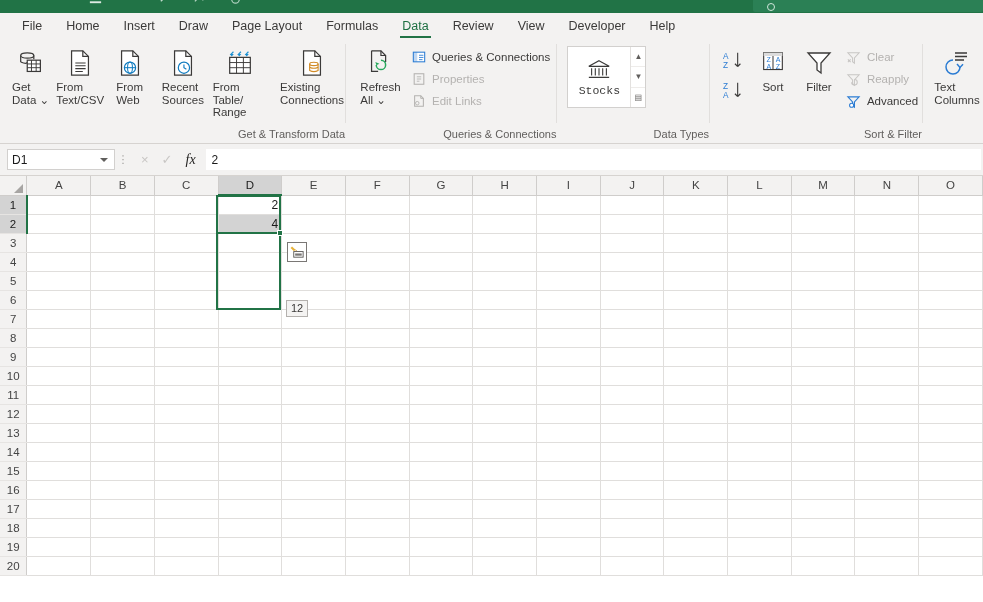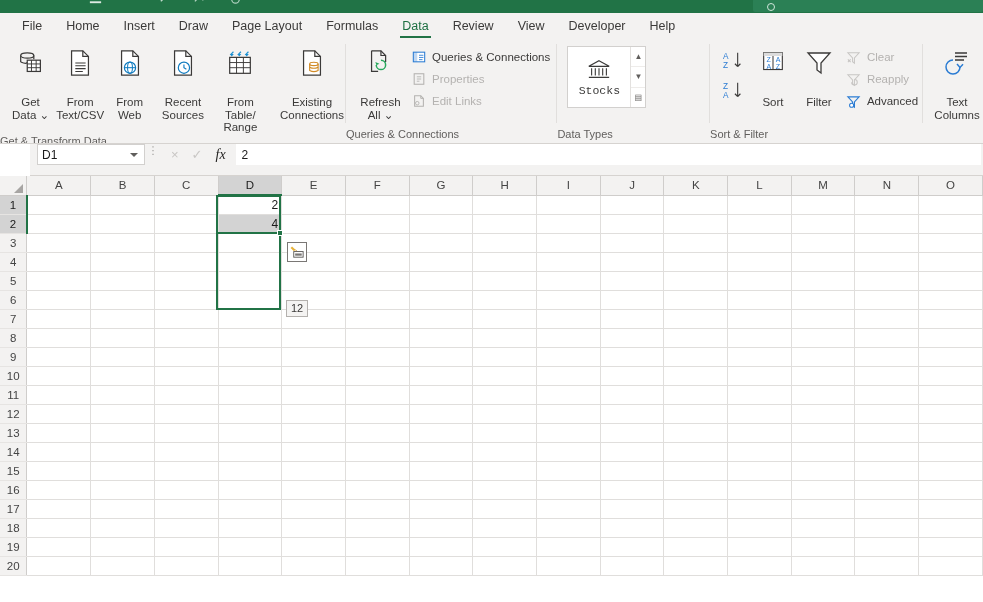--- a/index.html
+++ b/index.html
@@ -45,33 +45,33 @@
   }
 
   
   .ribbon {
     height: 103px; display: flex; align-items: stretch;
     background: #f3f2f1; position: relative; overflow: hidden;
   }
   .group { position: relative; display: flex; flex-direction: column; height: 100%; }
   .group-body { flex: 1; display: flex; align-items: flex-start; padding-top: 4px; }
   .group-label {
-    height: 16px; line-height: 14px; text-align: left;
+    height: 16px; line-height: 14px; text-align: right;
     font-size: 11px; color: #605e5c;
   }
   .group-sep { width: 1px; background: #e1dfdd; margin: 4px 0 20px 0; align-self: stretch; }
 
   .big-btn {
     width: 53px; display: flex; flex-direction: column; align-items: center;
     padding: 2px 1px 0 1px; cursor: default;
   }
   .big-btn .ic { height: 34px; display: flex; align-items: center; justify-content: center; }
   .big-btn .lbl {
-    font-size: 11.5px; color: #3b3a39; text-align: center; line-height: 12.5px;
-    margin-top: 16px; white-space: pre-line;
+    font-size: 11.5px; color: #3b3a39; line-height: 12.5px;
+    margin-top: 1px; white-space: pre-line;
   }
   .big-btn.wide { width: 62px; }
   .big-btn.wider { width: 70px; }
 
   .small-col { display: flex; flex-direction: column; gap: 2px; padding-top: 3px; }
   .small-btn {
     display: flex; align-items: center; gap: 5px; height: 20px;
     padding: 0 4px; font-size: 11.5px; color: #3b3a39; cursor: default;
     white-space: nowrap;
   }
@@ -95,22 +95,22 @@
   .gal-scroll div {
     flex: 1; display: flex; align-items: center; justify-content: center;
     font-size: 8px; color: #605e5c; border-bottom: 1px solid #eeecea;
   }
   .gal-scroll div:last-child { border-bottom: none; }
 
   .sort-pair { display: flex; flex-direction: column; justify-content: center; gap: 8px; padding: 6px 4px 0 6px; }
 
   
   .formula-bar {
-    height: 32px; display: flex; 
-    background: #f3f2f1; border-bottom: 1px solid #d6d3d0; padding: 0 2px; margin-left: 30px;
+    height: 32px; display: flex; align-items: center;
+    background: #f3f2f1; border-bottom: 1px solid #d6d3d0; padding: 0 2px;
   }
   .namebox {
     width: 108px; height: 21px; background: #fff; border: 1px solid #d2d0ce;
     display: flex; align-items: center; padding: 0 4px; margin-left: 5px;
     font-size: 12px; color: #1a1a1a; position: relative;
   }
   .namebox .caret {
     position: absolute; right: 6px; top: 8px;
     width: 0; height: 0; border-left: 4px solid transparent;
     border-right: 4px solid transparent; border-top: 4px solid #605e5c;

